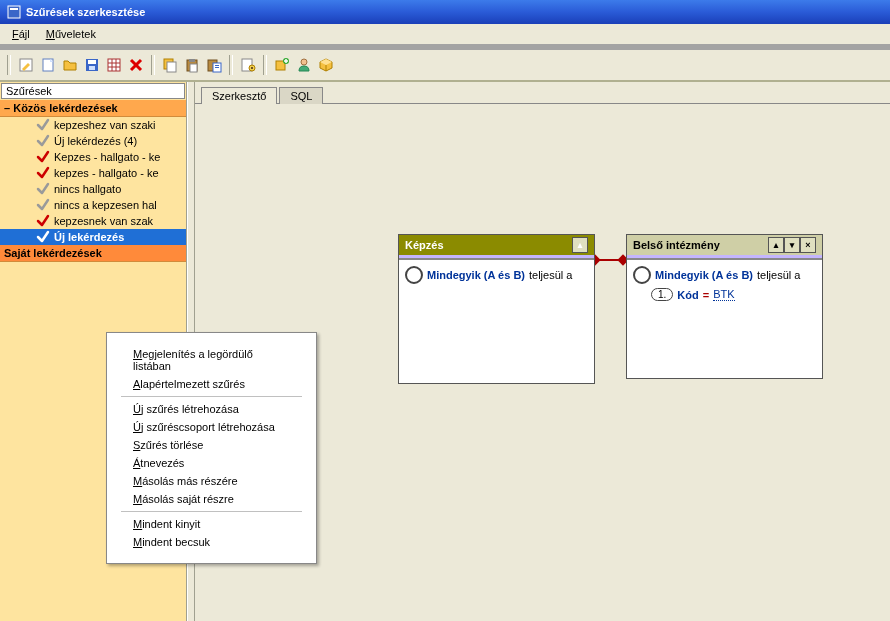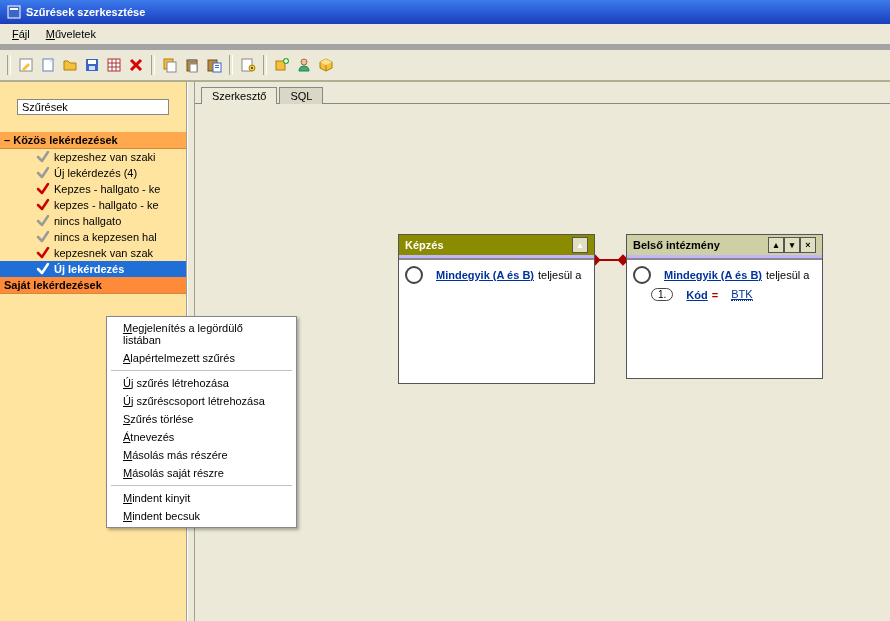--- a/index.html
+++ b/index.html
@@ -6,21 +6,21 @@
   .title-bar{background:linear-gradient(to bottom,#3c7bea 0%,#2a5bd7 50%,#1a3fb8 100%);color:#fff;height:24px;display:flex;align-items:center;padding-left:6px;font-weight:bold;}
   .title-bar .icon{width:16px;height:16px;margin-right:4px;display:inline-flex;align-items:center;justify-content:center;}
   .menu-bar{background:#ece9d8;border-bottom:6px solid #a3a3a3;padding:2px 4px;display:flex;gap:0;}
   .menu-item{padding:2px 8px;cursor:default;}
   .underline-first::first-letter{text-decoration:underline;}
   .toolbar{background:#ece9d8;border-bottom:2px solid #b0b090;padding:3px 4px;display:flex;align-items:center;gap:2px;height:24px;}
   .tb-sep{width:2px;height:20px;border-left:1px solid #a0a090;border-right:1px solid #fff;margin:0 3px;}
   .tb-btn{width:20px;height:20px;display:inline-flex;align-items:center;justify-content:center;cursor:default;}
   .main{display:flex;height:560px;position:relative;}
   .sidebar{width:186px;background:#fee49f;border-right:1px solid #a0a090;position:relative;}
-  .side-head{background:#fff;border:1px solid #888;padding:1px 4px;margin:17px;}
+  .side-head{background:#fff;border:1px solid #888;padding:1px 4px;margin:1px;}
   .side-group{background:#ffa84d;font-weight:bold;padding:2px 4px;border-bottom:1px solid #d18b3b;}
   .side-group.self{background:#ff8a3a;}
   .tree-item{display:flex;align-items:center;padding:1px 4px 1px 36px;gap:4px;white-space:nowrap;overflow:hidden;position:relative;cursor:default;}
   .tree-item.sel{background:#1f6fd6;color:#fff;font-weight:bold;}
   .check{width:14px;height:14px;flex:0 0 14px;}
   .check svg{display:block;}
   .splitter{width:6px;background:#ece9d8;border-left:1px solid #fff;border-right:1px solid #a0a090;position:relative;}
   .splitter .handle{position:absolute;top:50%;left:-4px;width:8px;height:24px;background:#ece9d8;border:1px solid #888;cursor:pointer;}
   .editor{flex:1;background:#ece9d8;position:relative;}
   .tabs{display:flex;align-items:flex-end;padding:4px 4px 0 6px;border-bottom:1px solid #888;}
@@ -28,29 +28,29 @@
   .tab.active{background:#ece9d8;z-index:2;}
   .tab.inactive{background:#dad7c6;}
   .canvas{position:relative;padding:16px;}
   .qbox{position:absolute;border:1px solid #555;background:#fff;width:195px;}
   .qbox .header{background:#8b8b00;color:#fff;font-weight:bold;padding:2px 6px;border-bottom:3px solid #c4b5fd;display:flex;align-items:center;justify-content:space-between;}
   .qbox.sec .header{background:#cfcfa6;color:#000;}
   .hdr-btns{display:flex;gap:0;}
   .hdr-btn{width:14px;height:14px;border:1px solid #555;background:#e0e0c0;display:inline-flex;align-items:center;justify-content:center;font-size:9px;cursor:default;}
   .qbox .body{min-height:110px;padding:4px 6px;border-top:2px solid #888;}
   .qrow{display:flex;align-items:center;gap:4px;padding:2px 0;white-space:nowrap;}
-  .qlink{color:#003399;text-decoration:underline;font-weight:bold;cursor:default;margin-left:9px;}
+  .qlink{color:#003399;font-weight:bold;cursor:default;}
   .qlink.plain{font-weight:normal;}
   .num-badge{border:1px solid #444;border-radius:8px;padding:0 6px;font-size:10px;background:#fff;}
   .circle{width:14px;height:14px;border:2px solid #444;border-radius:50%;display:inline-block;background:#fff;}
   .connection{position:absolute;top:155px;left:398px;width:32px;height:2px;background:#a00;}
   .connection::before,.connection::after{content:"";position:absolute;top:-3px;width:8px;height:8px;background:#a00;transform:rotate(45deg);}
   .connection::before{left:-2px;}
   .connection::after{right:-2px;}
-  .ctx-menu{position:absolute;top:234px;left:106px;width:185px;background:#fff;border:1px solid #888;box-shadow:2px 2px 3px rgba(0,0,0,0.3);z-index:100;padding:2px;}
+  .ctx-menu{position:absolute;top:250px;left:106px;width:185px;background:#fff;border:1px solid #888;box-shadow:2px 2px 3px rgba(0,0,0,0.3);z-index:100;padding:12px;}
   .ctx-item{padding:3px 14px;cursor:default;}
   .ctx-sep{height:1px;background:#c0c0c0;margin:3px 2px;}
   
   svg{overflow:visible;}
 </style>
 </head>
 <body>
 
 <div class="title-bar">
   <span class="icon">

